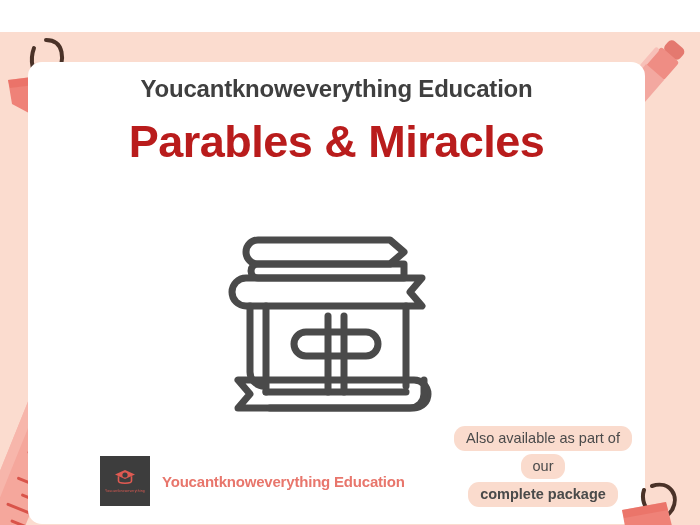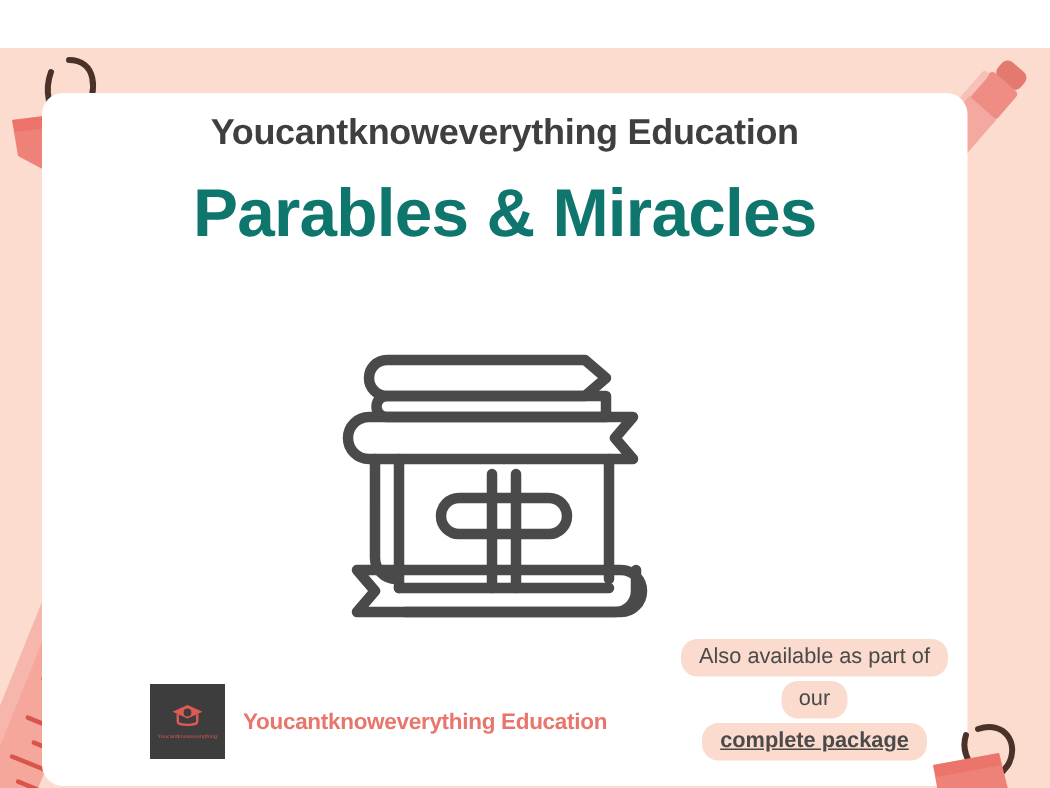--- a/index.html
+++ b/index.html
@@ -43,21 +43,21 @@
     font-size: 24px;
     font-weight: bold;
     color: #3f3f3f;
     letter-spacing: -0.2px;
     margin-top: 14px;
     line-height: 1.1;
   }
   .main-title {
     font-size: 45px;
     font-weight: bold;
-    color: #0f766e;
+    color: #b91c1c;
     letter-spacing: -0.5px;
     margin-top: 16px;
     line-height: 1.05;
   }
   .subtitle {
     font-size: 27px;
     font-weight: bold;
     color: #3f3f3f;
     letter-spacing: -0.2px;
     margin-top: 12px;
@@ -122,21 +122,21 @@
   .promo-line {
     display: inline-block;
     background: #fadbcd;
     color: #4a4a4a;
     border-radius: 11px;
     padding: 2px 12px;
     font-size: 14.5px;
     line-height: 1.45;
     white-space: nowrap;
   }
-  .promo-line.bold { font-weight: bold; text-decoration: underline; }
+  .promo-line.bold { font-weight: bold; }
 
   
   .deco { position: absolute; }
 
   
   .clip-tl { left: 2px; top: 2px; width: 90px; height: 100px; }
   
   .clip-br { left: 618px; top: 420px; width: 80px; height: 100px; }
   
   .pen-tr { left: 560px; top: -6px; width: 146px; height: 146px; }

